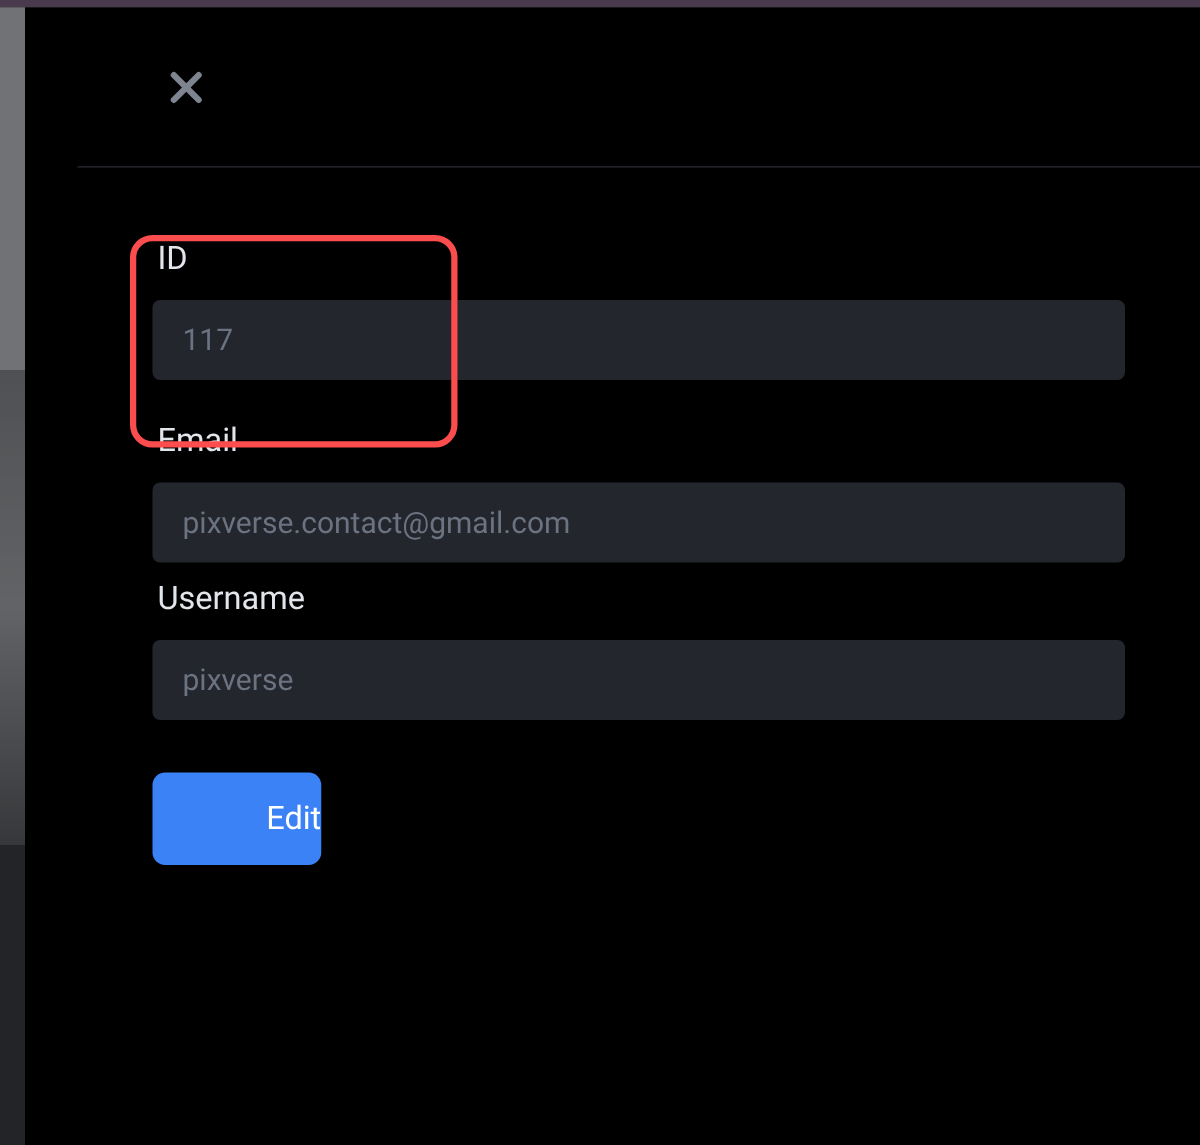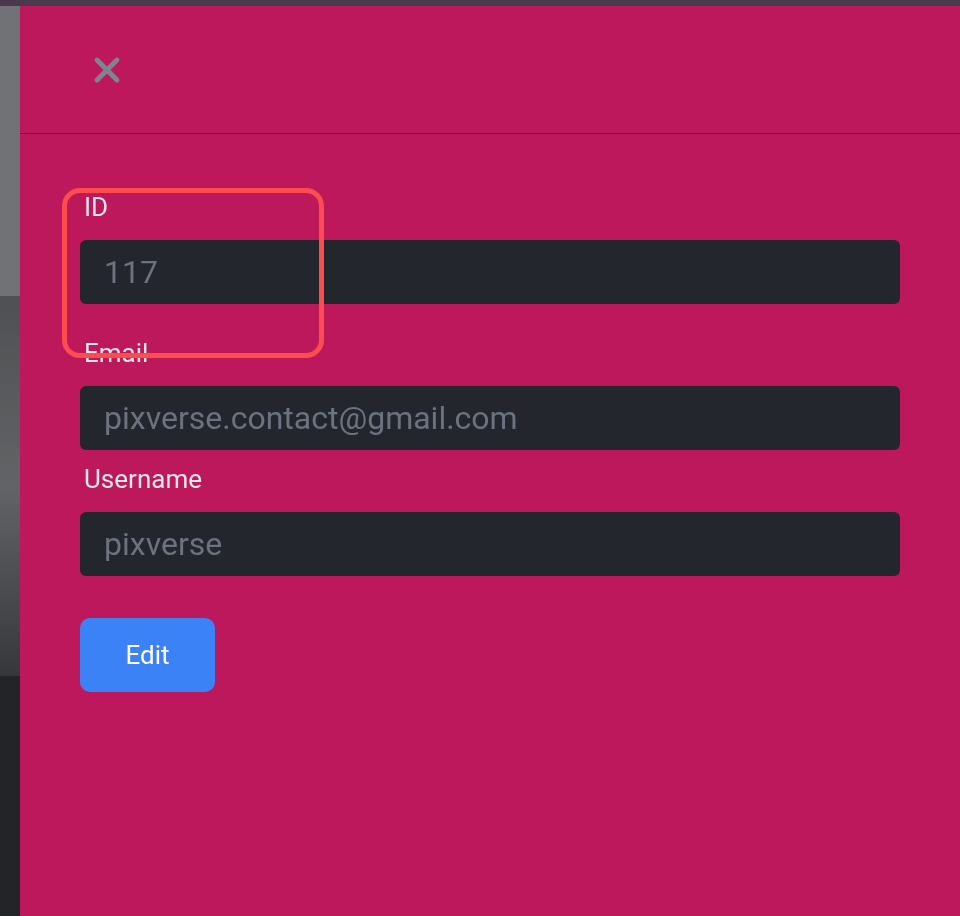--- a/index.html
+++ b/index.html
@@ -31,21 +31,22 @@
     }
     .left-sliver .b1 { height: 290px; background: #b8b8b8; }
     .left-sliver .b2 { height: 380px; background: linear-gradient(#7a7a7a, #9d9d9d, #4d4d4d); }
     .left-sliver .b3 { height: 240px; background: #2a2a2a; }
     .modal {
       position: absolute;
       left: 20px;
       top: 6px;
       right: 0;
       bottom: 0;
-      background: #be185d;
+      background: #000000;
+      padding-left: 42px;
     }
     .modal-header {
       height: 128px;
       border-bottom: 1px solid #2a2e36;
       display: flex;
       align-items: center;
       padding-left: 68px;
     }
     .close-icon {
       width: 38px;
@@ -76,21 +77,21 @@
       font-weight: 400;
       padding-left: 4px;
     }
     .field-input {
       width: 100%;
       height: 64px;
       background: #23262d;
       border: none;
       border-radius: 6px;
       color: #6b7280;
-      font-size: 32px;
+      font-size: 24px;
       padding: 0 24px;
       outline: none;
       font-family: inherit;
     }
     .field-input::placeholder {
       color: #6b7280;
     }
     .highlight-box {
       position: absolute;
       left: 42px;
@@ -106,20 +107,21 @@
       width: 135px;
       height: 74px;
       background: #3b82f6;
       color: #ffffff;
       border: none;
       border-radius: 10px;
       font-size: 26px;
       font-weight: 400;
       cursor: pointer;
       font-family: inherit;
+      text-align: right;
     }
   </style>
 </head>
 <body>
 
 <div class="topbar"></div>
 
 <div class="left-sliver">
   <div class="b1"></div>
   <div class="b2"></div>

